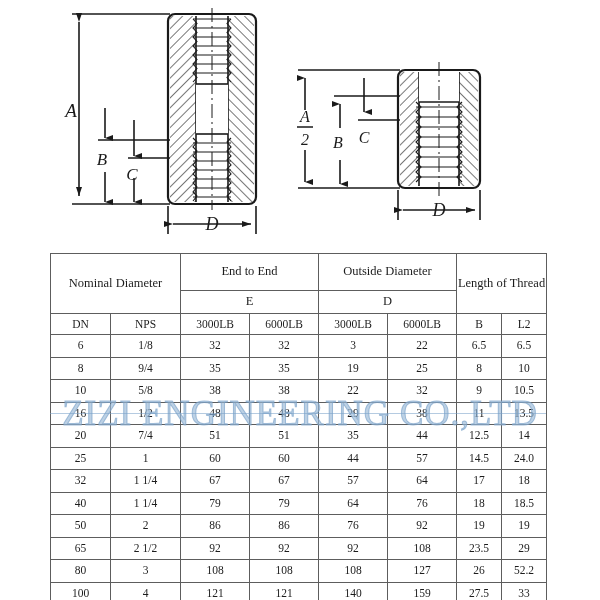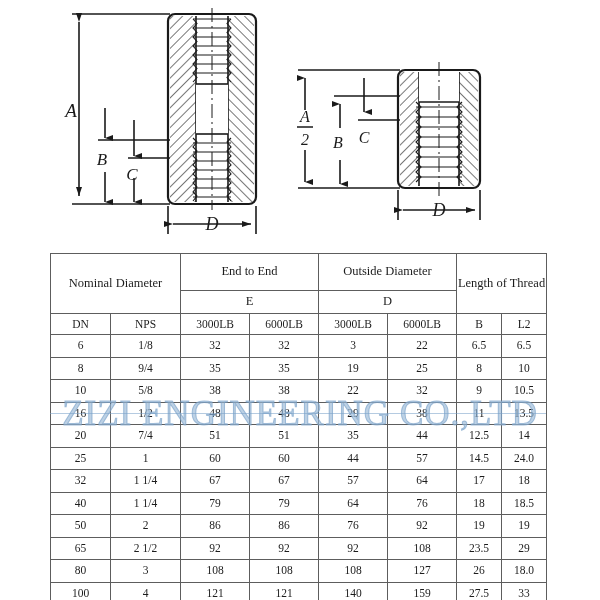--- a/index.html
+++ b/index.html
@@ -384,21 +384,21 @@
           <td>29</td>
         </tr>
         <tr>
           <td>80</td>
           <td>3</td>
           <td>108</td>
           <td>108</td>
           <td>108</td>
           <td>127</td>
           <td>26</td>
-          <td>18.0</td>
+          <td>52.2</td>
         </tr>
         <tr>
           <td>100</td>
           <td>4</td>
           <td>121</td>
           <td>121</td>
           <td>140</td>
           <td>159</td>
           <td>27.5</td>
           <td>33</td>

